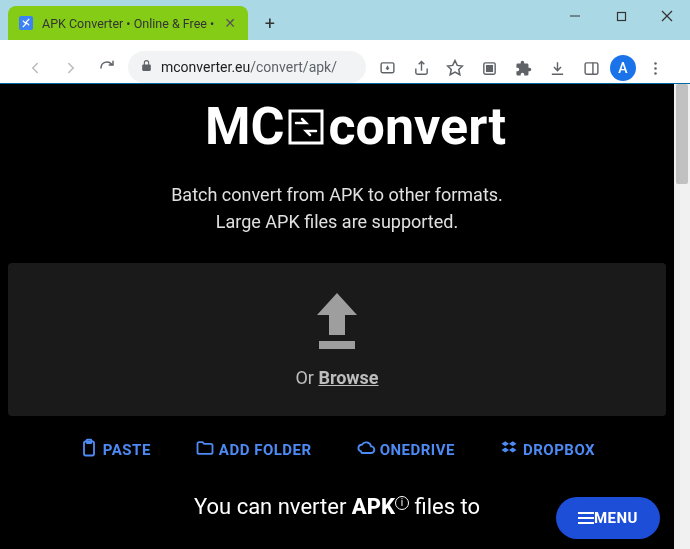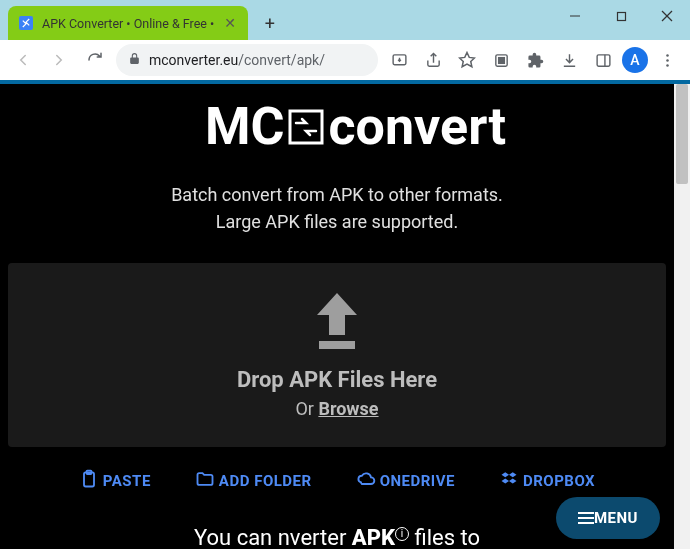--- a/index.html
+++ b/index.html
@@ -67,24 +67,24 @@
       justify-content: center;
       color: #333;
       font-size: 18px;
       margin-bottom: 3px;
     }
     
     .toolbar {
       background: #fff;
       height: 44px;
       display: flex;
-      align-items: center;
-      padding: 0 8px;
+      align-items: flex-end;
+      padding: 0 20px;
       gap: 6px;
-      border-bottom: 4px solid #0369a1;
+      border-bottom: 1px solid #0369a1;
     }
     .nav-btn {
       width: 30px;
       height: 30px;
       display: flex;
       align-items: center;
       justify-content: center;
       color: #5f6368;
       border-radius: 50%;
     }
@@ -237,21 +237,21 @@
       border-radius: 50%;
       font-size: 10px;
       line-height: 12px;
       vertical-align: super;
       text-align: center;
     }
     .menu-fab {
       position: absolute;
       right: 30px;
       bottom: 10px;
-      background: #0c4a6e;
+      background: #1d4ed8;
       color: #fff;
       border-radius: 26px;
       padding: 12px 22px;
       display: inline-flex;
       align-items: center;
       font-weight: 700;
       font-size: 15px;
       letter-spacing: 0.5px;
       box-shadow: 0 4px 10px rgba(0,0,0,0.4);
     }
@@ -398,21 +398,20 @@
       <div>Batch convert from APK to other formats.</div>
       <div>Large APK files are supported.</div>
     </div>
     <div class="dropzone">
       <div class="upload-icon">
         <svg viewBox="0 0 52 58" fill="#9e9e9e">
             <path d="M26 0 L46 22 L34 22 L34 42 L18 42 L18 22 L6 22 Z"></path>
             <rect x="8" y="48" width="36" height="8"></rect>
           </svg>
       </div>
-      <div class="drop-title">Drop APK Files Here</div>
       <div class="drop-or">
         <span>Or </span><span class="browse">Browse</span>
       </div>
     </div>
     <div class="actions">
       <div class="action">
         <span>
           <svg viewBox="0 0 24 24" fill="none" stroke="currentColor" stroke-width="2.2">
               <rect x="6" y="4" width="12" height="17" rx="2"></rect>
               <rect x="9" y="2" width="6" height="4" rx="1"></rect>

